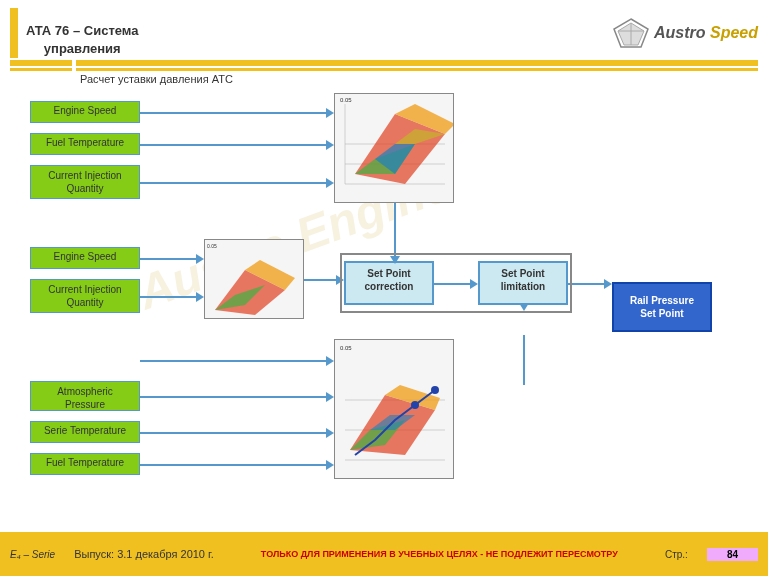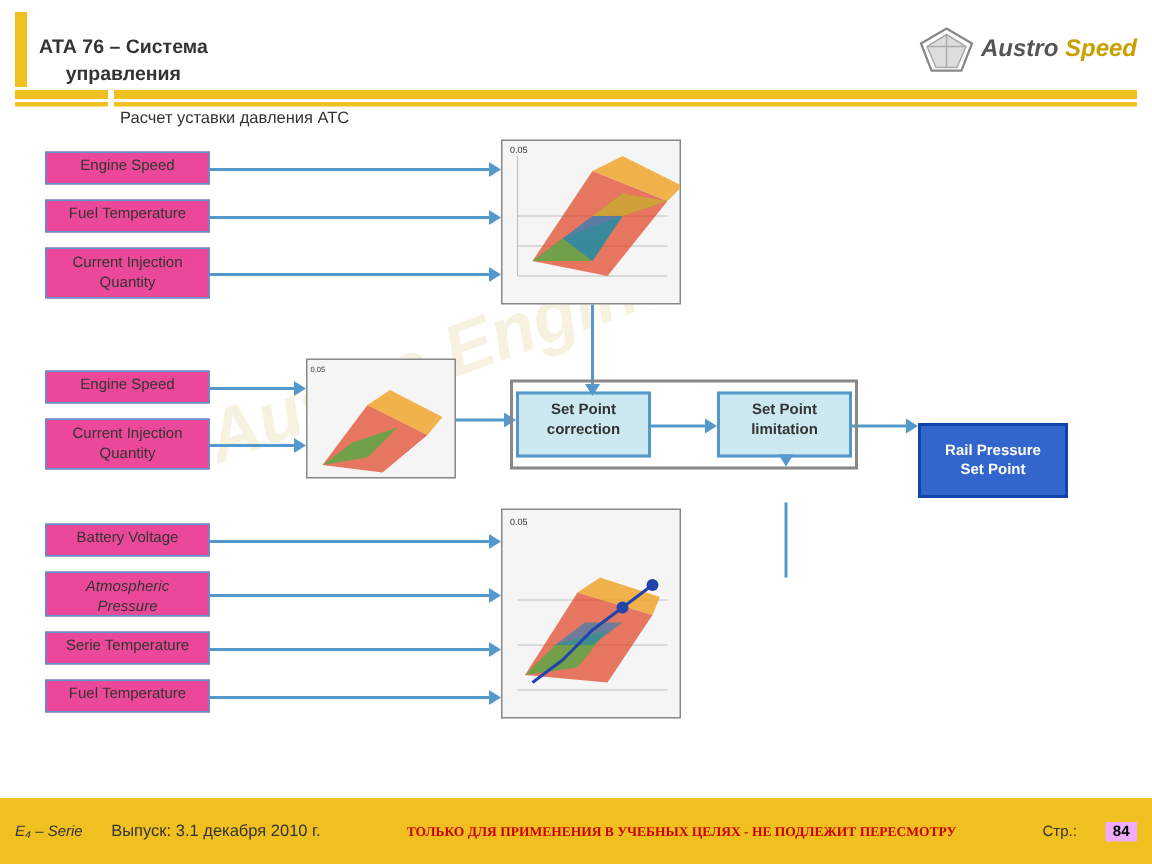--- a/index.html
+++ b/index.html
@@ -63,21 +63,21 @@
     
     .main-content {
       position: relative;
       margin: 0 10px;
       height: 460px;
     }
 
     
     .input-box {
       position: absolute;
-      background: #ec4899;
+      background: #84cc16;
       border: 1px solid #5599cc;
       padding: 3px 6px;
       font-size: 10px;
       color: #333;
       text-align: center;
       white-space: nowrap;
     }
 
     
     .diagram-box {
@@ -157,21 +157,20 @@
     .footer-date {
       font-size: 9px;
       color: #333;
     }
     .footer-warning {
       color: #cc0000;
       font-weight: bold;
       font-size: 9px;
       flex: 1;
       text-align: center;
-      font-family: Liberation Serif, serif;
     }
     .footer-page {
       font-size: 10px;
       color: #333;
       display: flex;
       align-items: center;
       gap: 4px;
       text-align: right;
     }
     .footer-page-num {
@@ -318,22 +317,21 @@
   <div class="arrow-line" style="left:558px; top:192px; width:40px;"></div>
   <div class="arrow-right" style="left:594px; top:188px;"></div>
 
   <div class="output-box" style="left:602px; top:162px; width:100px; height:50px; font-size:10px; line-height:1.3; display:flex; align-items:center; justify-content:center;margin-top:29px;">
     <span>Rail Pressure<br>Set Point</span>
   </div>
 
   <div class="arrow-line-v" style="left:513px; top:244px; height:50px;"></div>
   <div class="arrow-down" style="left:509px; top:212px;"></div>
 
-  <div class="input-box" style="left:20px; top:258px; width:110px; height:22px;">Battery Voltage</div>
-  <div class="input-box" style="left:20px; top:290px; width:110px; height:30px; line-height:1.3;font-style:italic;">Atmospheric<br>Pressure</div>
+  <div class="input-box" style="left:20px; top:290px; width:110px; height:30px; line-height:1.3;">Atmospheric<br>Pressure</div>
   <div class="input-box" style="left:20px; top:330px; width:110px; height:22px;">Serie Temperature</div>
   <div class="input-box" style="left:20px; top:362px; width:110px; height:22px;">Fuel Temperature</div>
 
   <div class="arrow-line" style="left:130px; top:269px; width:190px;"></div>
   <div class="arrow-line" style="left:130px; top:305px; width:190px;"></div>
   <div class="arrow-line" style="left:130px; top:341px; width:190px;"></div>
   <div class="arrow-line" style="left:130px; top:373px; width:190px;"></div>
   <div class="arrow-right" style="left:316px; top:265px;"></div>
   <div class="arrow-right" style="left:316px; top:301px;"></div>
   <div class="arrow-right" style="left:316px; top:337px;"></div>
@@ -362,14 +360,14 @@
 
   <div style="position:absolute; left:330px; top:162px; width:232px; height:60px; border:2px solid #888; background:transparent; pointer-events:none;"></div>
 
 </div>
 
 <div class="footer" style="position:absolute; bottom:0; left:0; right:0; height:44px; background:#f0c020; display:flex; align-items:center; padding:0 10px; gap:19px; font-size:9px;">
   <span class="footer-serie" style="font-style:italic; font-size:10px; color:#333;">E₄ – Serie</span>
   <span class="footer-date" style="font-size:11px; color:#333;">Выпуск: 3.1 декабря 2010 г.</span>
   <span class="footer-warning" style="color:#cc0000; font-weight:bold; font-size:9px; flex:1; text-align:center;">ТОЛЬКО ДЛЯ ПРИМЕНЕНИЯ В УЧЕБНЫХ ЦЕЛЯХ  -  НЕ ПОДЛЕЖИТ ПЕРЕСМОТРУ</span>
   <span class="footer-page" style="font-size:10px; color:#333;">Стр.:</span>
-  <span class="footer-page-num" style="background:#f0abfc; padding:1px 5px; font-weight:bold; font-size:10px;">84</span>
+  <span class="footer-page-num" style="background:#f0abfc; padding:1px 20px; font-weight:bold; font-size:10px;">84</span>
 </div>
 
 </body></html>

